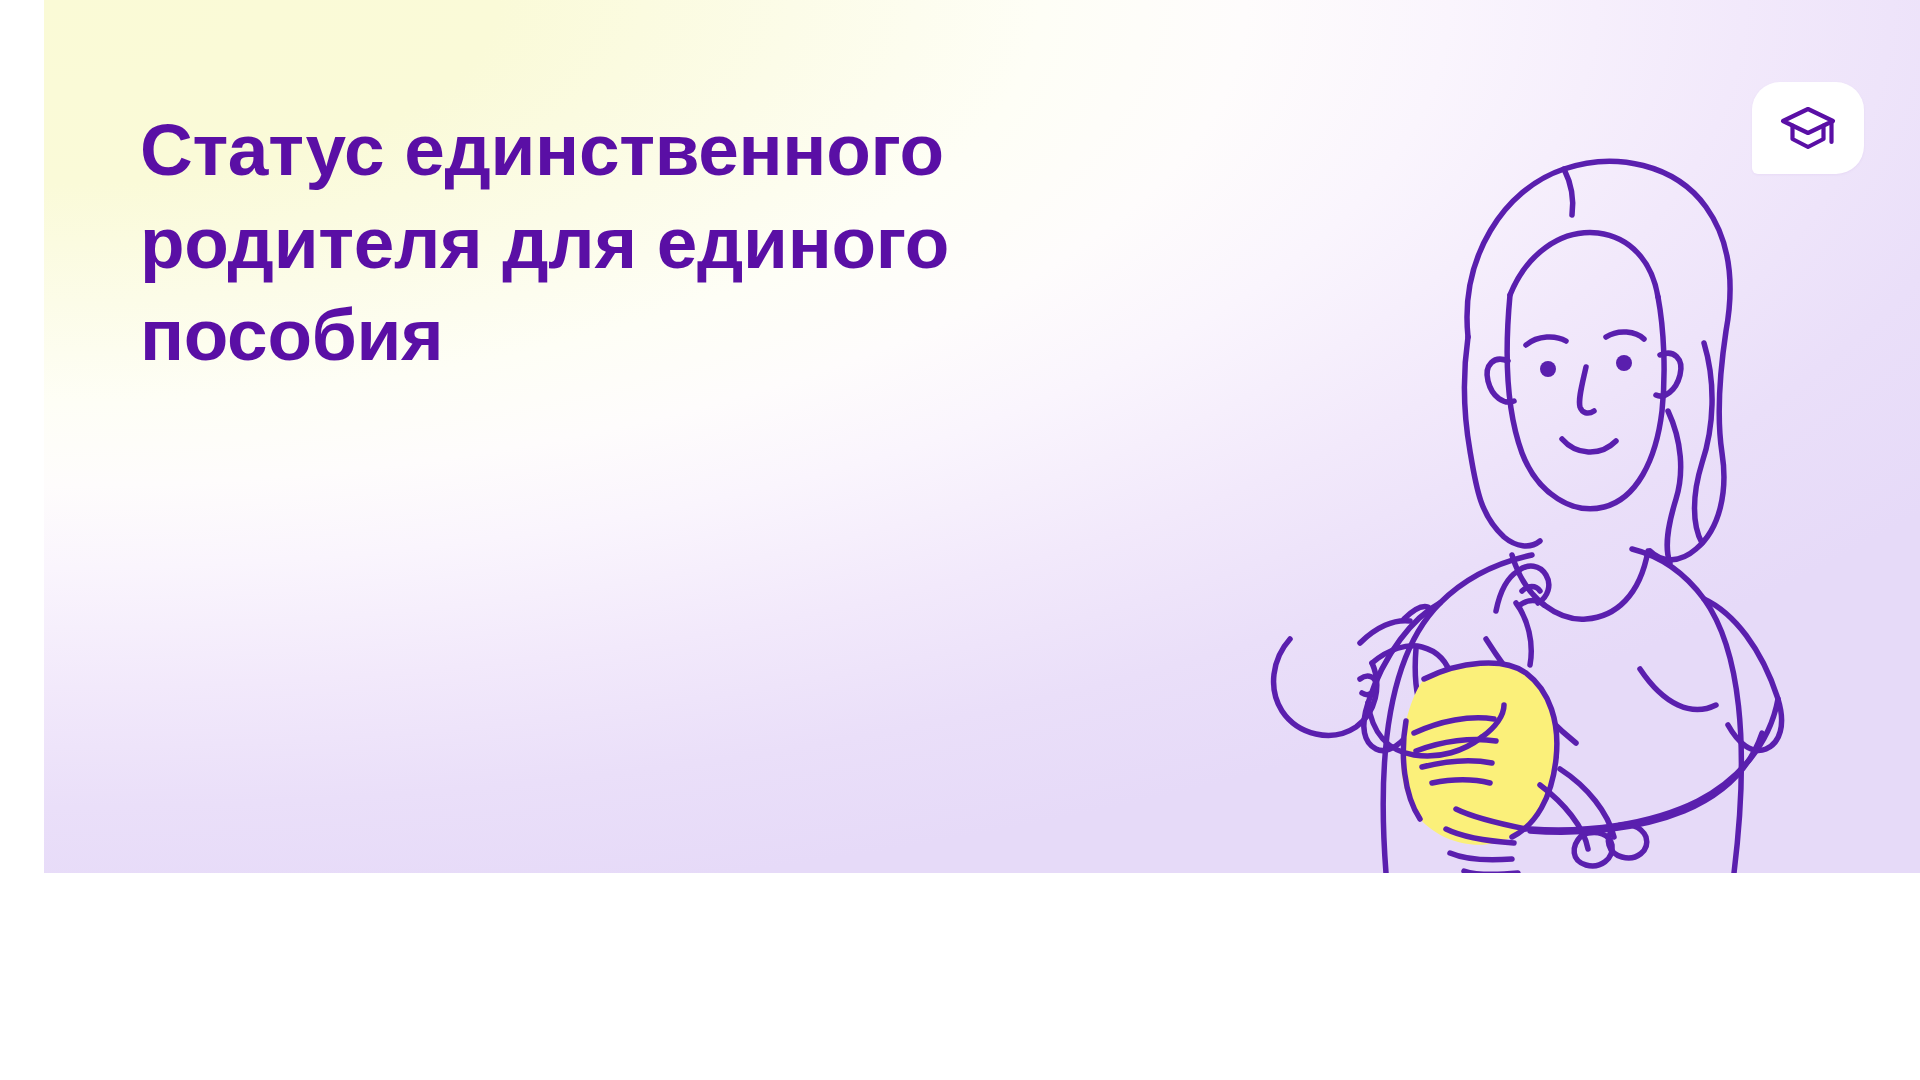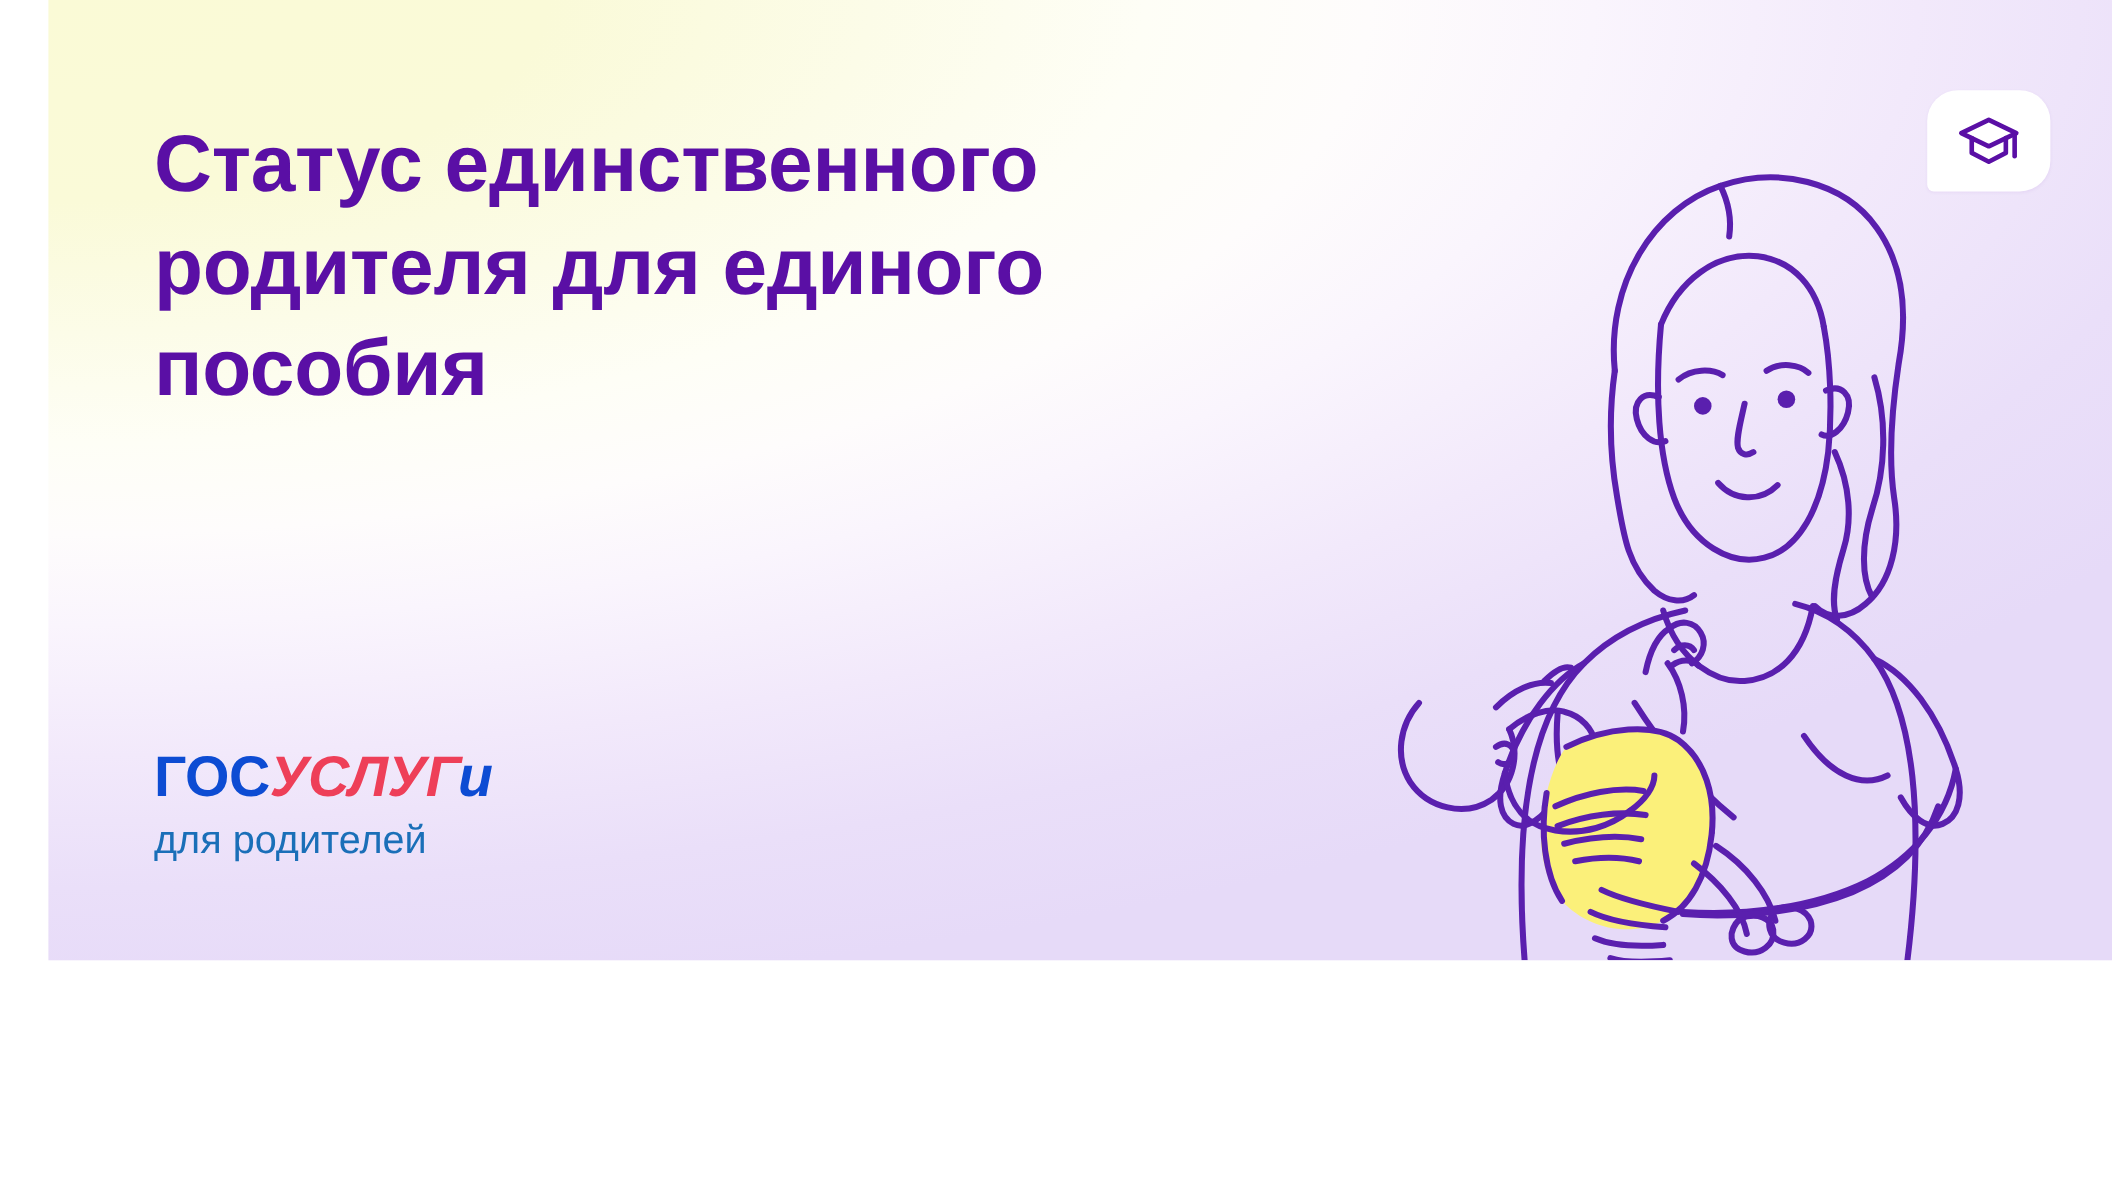--- a/index.html
+++ b/index.html
@@ -117,24 +117,20 @@
   <div class="badge">
     <span>
       <svg width="58" height="48" viewBox="0 0 58 48" fill="none" aria-hidden="true">
         <path d="M29 5 L54 17 L29 29 L4 17 Z" stroke="#5A0FA5" stroke-width="4.2" stroke-linejoin="round" stroke-linecap="round" fill="none"></path>
         <path d="M13.5 21.5 V35 L29 43 L44.5 35 V21.5" stroke="#5A0FA5" stroke-width="4.2" stroke-linejoin="round" stroke-linecap="round" fill="none"></path>
         <path d="M52.5 17.6 V38" stroke="#5A0FA5" stroke-width="4.2" stroke-linecap="round" fill="none"></path>
       </svg>
     </span>
   </div>
 
-  <div class="logo-block">
-    <div class="logo-word"><span class="seg-blue">ГОС</span><span class="seg-red">УСЛУГ</span><span class="seg-tail">и</span></div>
-    <div class="logo-sub">для родителей</div>
-  </div>
 
   <div class="illustration">
     <svg viewBox="0 0 560 830" fill="none" aria-hidden="true">
       <g stroke="#5A1FAE" stroke-width="5.5" stroke-linecap="round" stroke-linejoin="round" fill="none">
 
         <path d="M122 830 C112 700 128 608 176 560
                  C206 530 240 518 268 512"></path>
         <path d="M470 830 C486 700 476 606 440 556
                  C418 526 392 512 368 506"></path>
 

